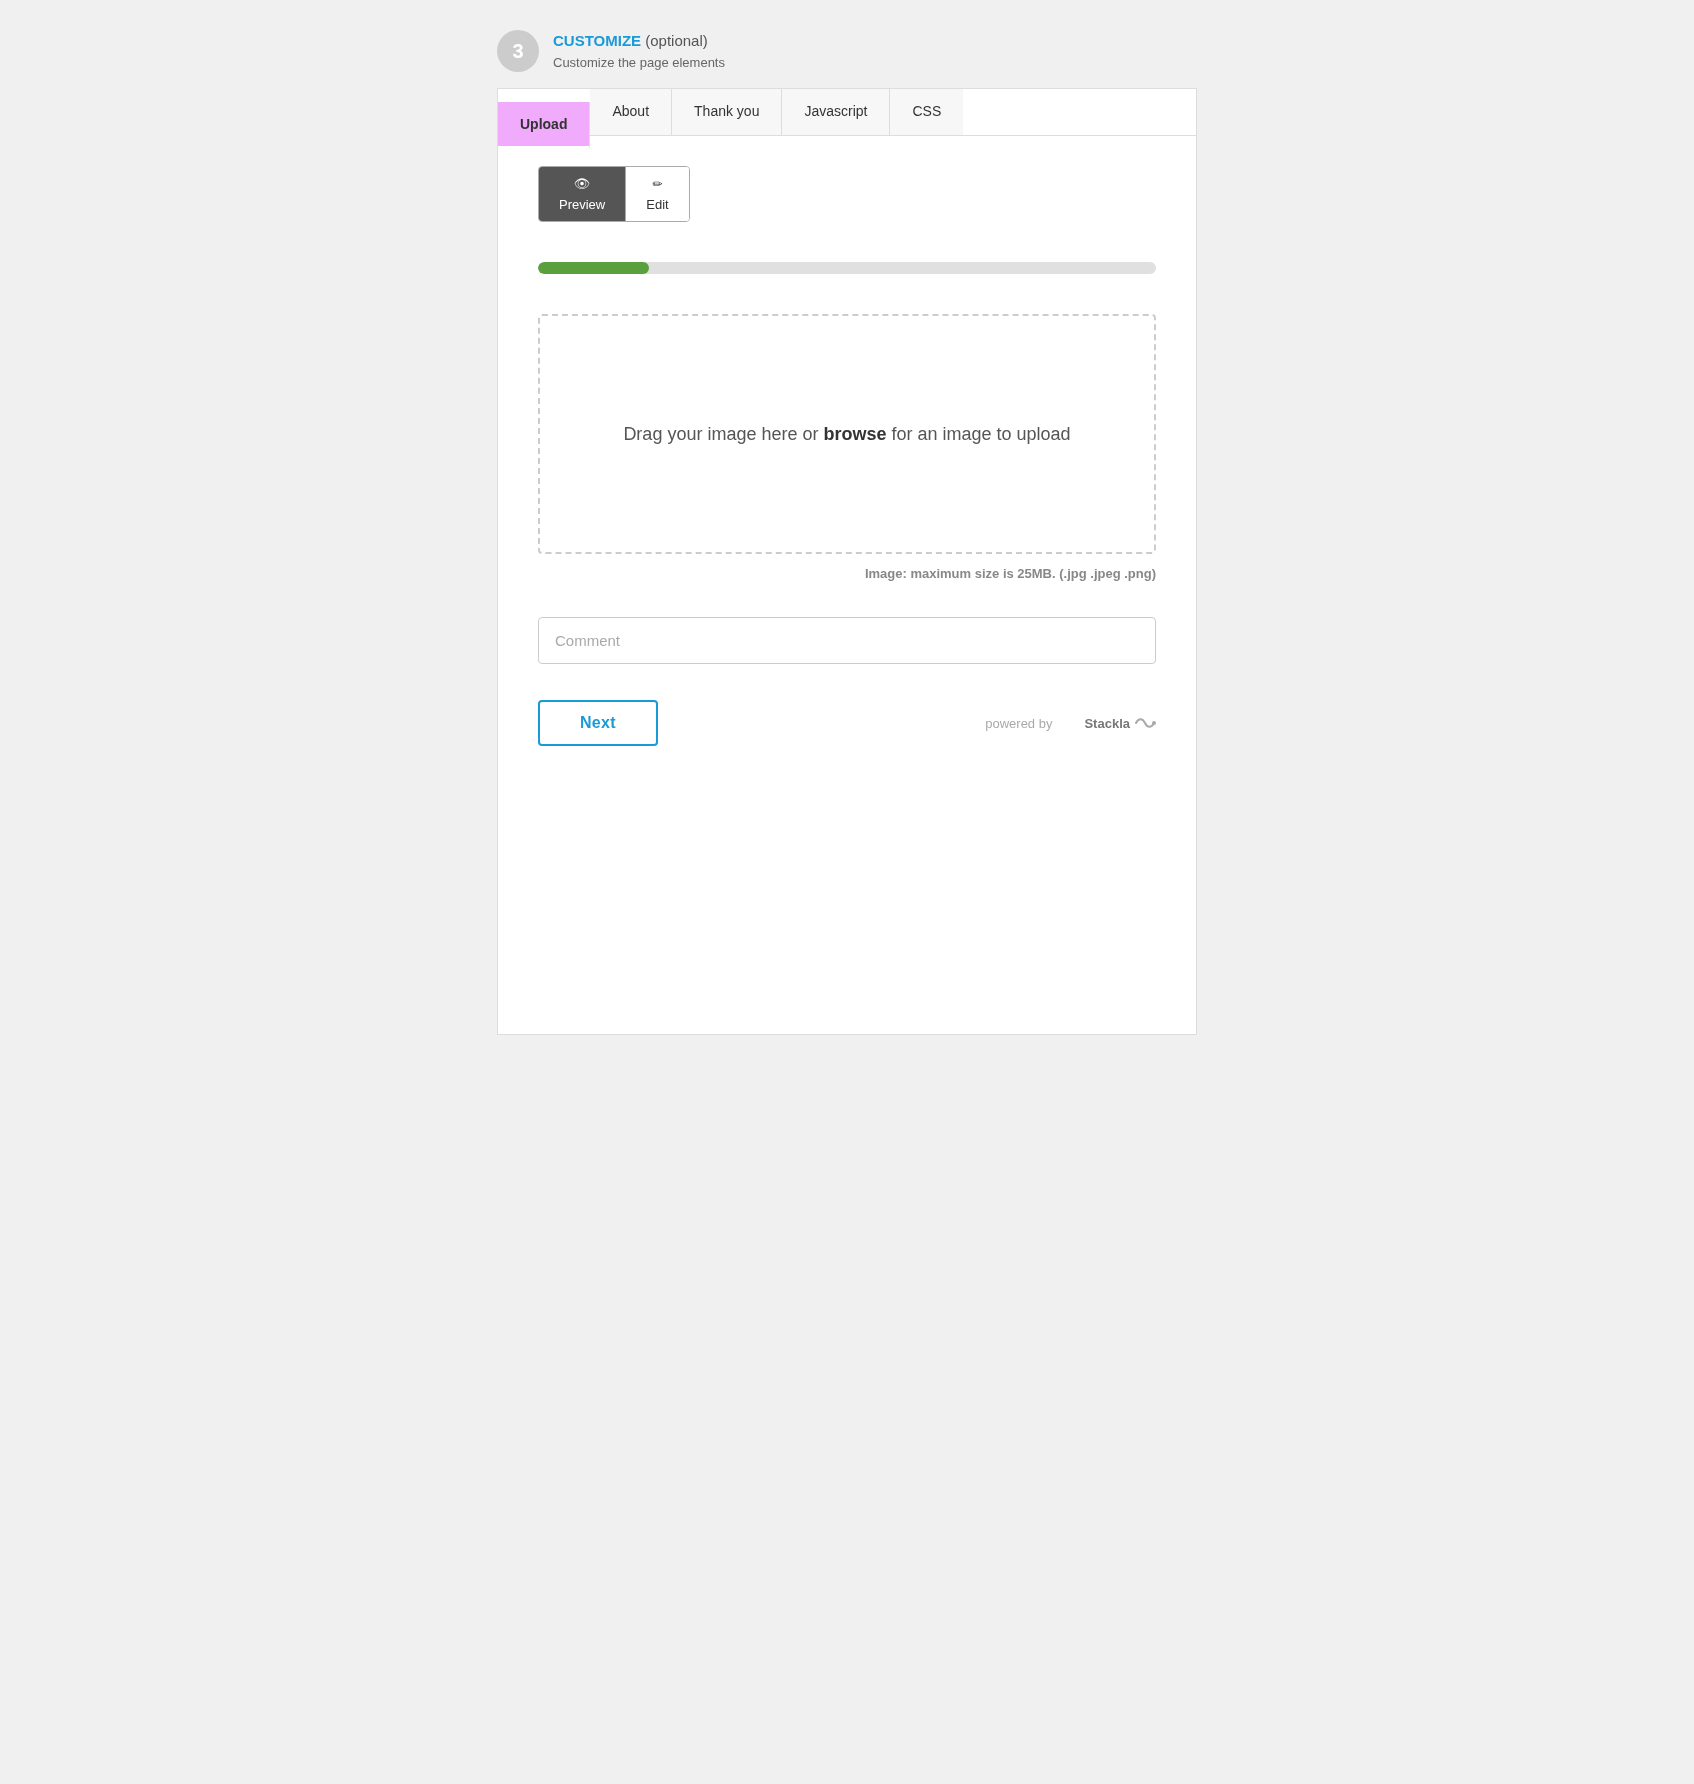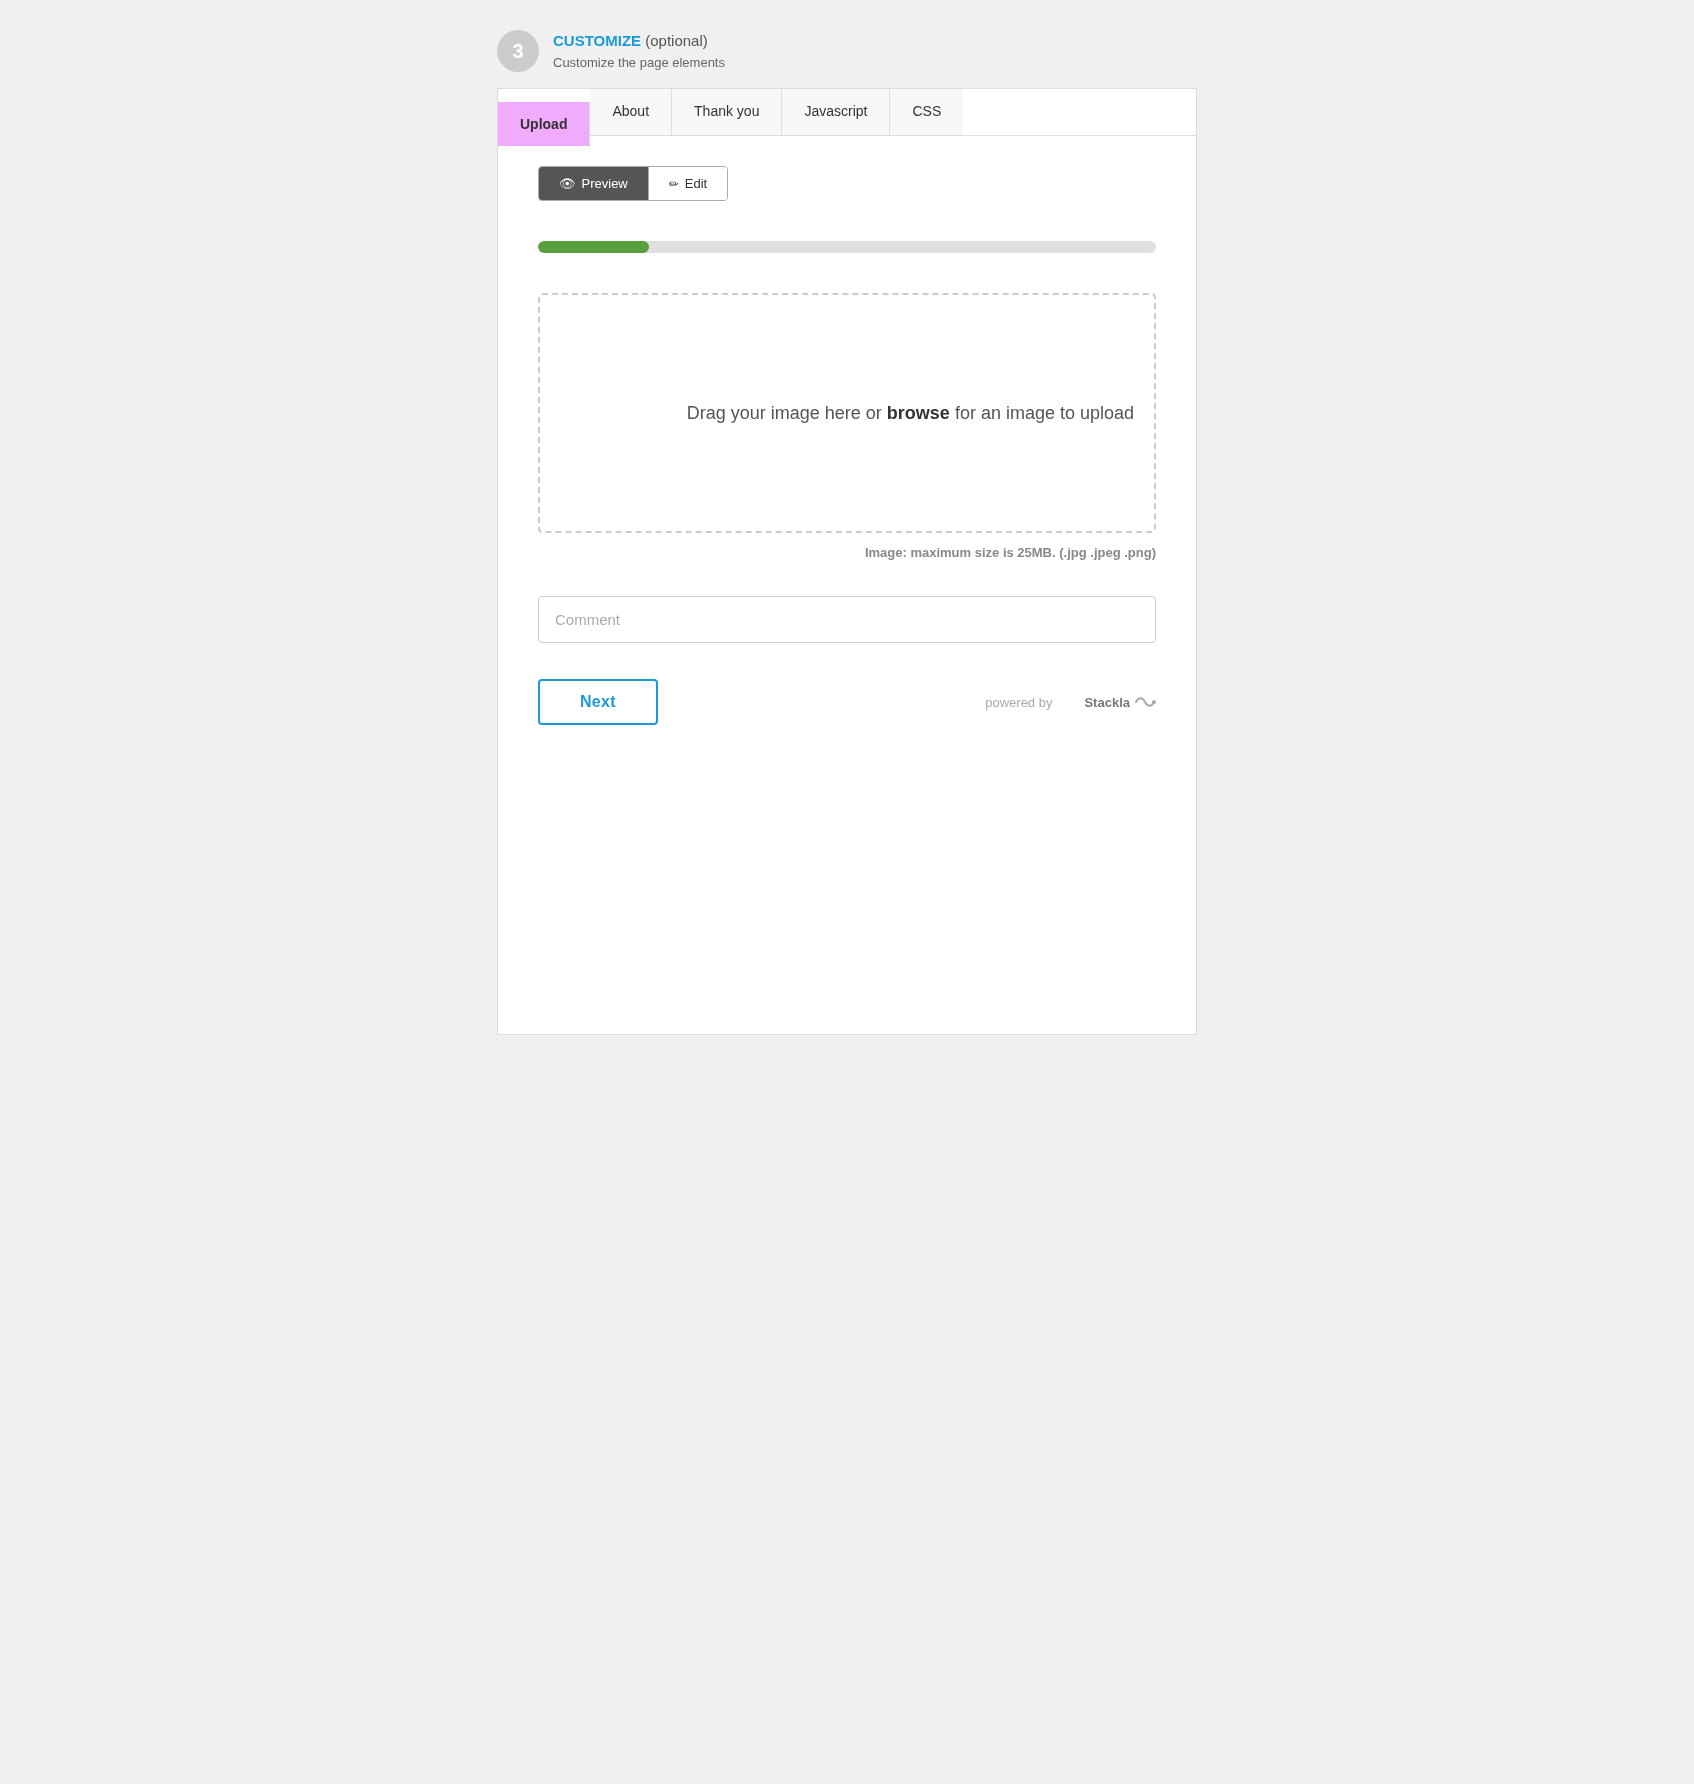--- a/index.html
+++ b/index.html
@@ -93,20 +93,21 @@
     .toggle-btn {
       padding: 9px 20px;
       font-size: 13px;
       cursor: pointer;
       background: #fff;
       border: none;
       display: flex;
       align-items: center;
       gap: 6px;
       color: #333;
+      flex-direction: column;
     }
     .toggle-btn.active {
       background: #555;
       color: #fff;
     }
     .toggle-btn:not(:last-child) {
       border-right: 1px solid #aaa;
     }
     .section-title {
       font-size: 26px;
@@ -132,21 +133,21 @@
     }
     .drop-zone {
       border: 2px dashed #ccc;
       border-radius: 4px;
       padding: 80px 20px;
       text-align: center;
       margin-bottom: 12px;
       min-height: 240px;
       display: flex;
       align-items: center;
-      justify-content: flex-end;
+      justify-content: center;
     }
     .drop-zone-text {
       font-size: 18px;
       color: #555;
     }
     .drop-zone-text strong {
       font-weight: 700;
       color: #333;
     }
     .image-note {

